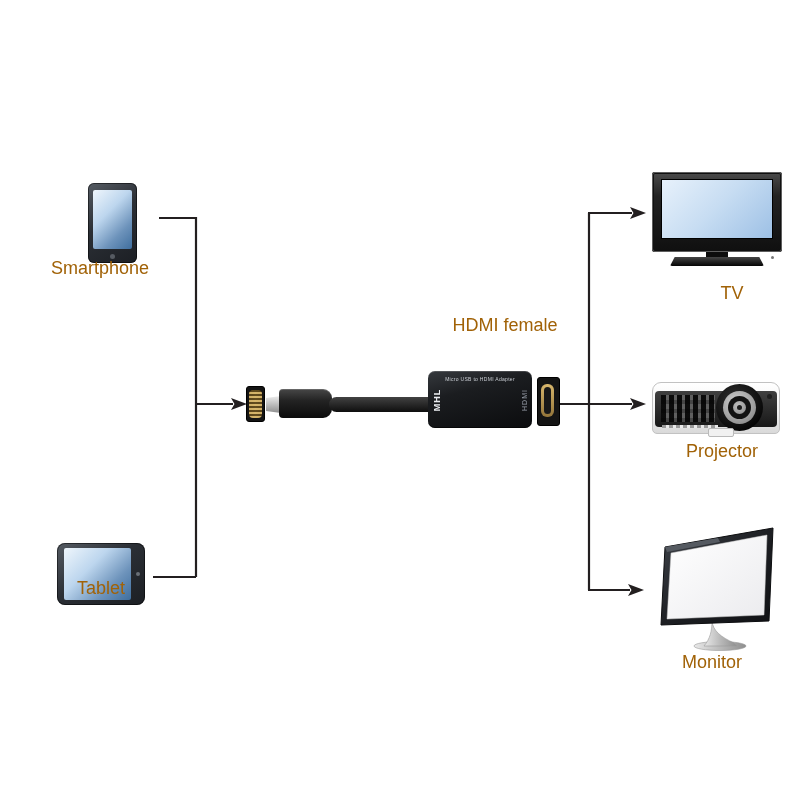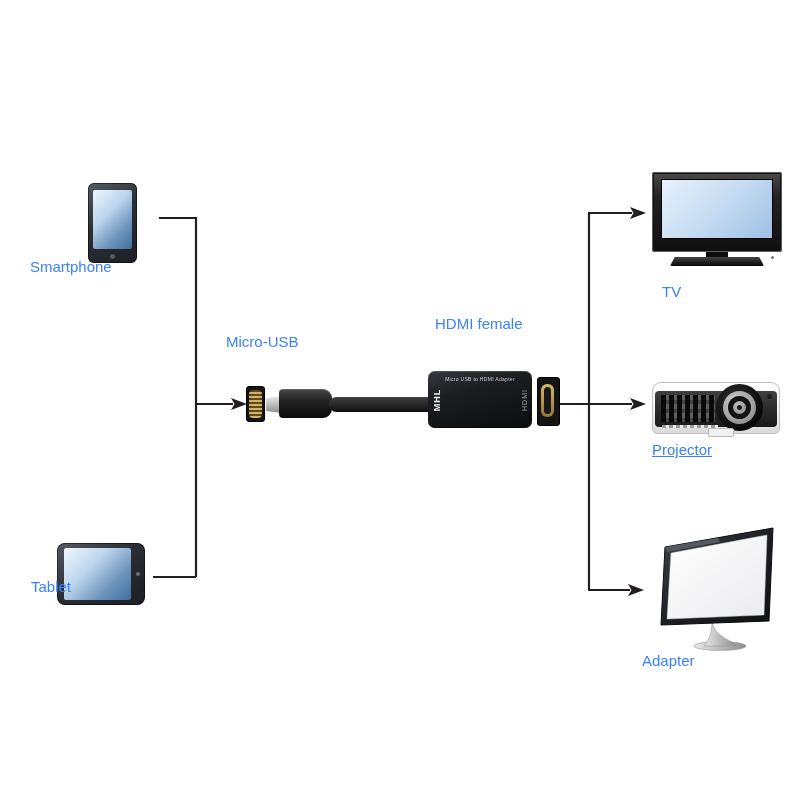--- a/index.html
+++ b/index.html
@@ -1,20 +1,20 @@
 <!DOCTYPE html>
 <html><head>
 <meta charset="utf-8">
 <style>
   html,body{margin:0;padding:0;background:#fff;}
   .canvas{
     position:relative;width:800px;height:800px;background:#ffffff;overflow:hidden;
     font-family:"Liberation Sans",sans-serif;color:#231f20;
   }
-  .lbl{position:absolute;width:140px;font-size:15px;line-height:1.2;color:#3b82f6;}
+  .lbl{position:absolute;width:140px;text-align:center;font-size:18px;line-height:1.2;color:#a16207;}
 
   
   .wires{position:absolute;left:0;top:0;width:800px;height:800px;pointer-events:none;}
 
   
   .phone{position:absolute;left:88px;top:183px;width:49px;height:80px;border-radius:6px;
     background:linear-gradient(145deg,#565c64 0%,#2b2f35 45%,#1c1f24 100%);
     box-shadow:inset 0 0 0 1px rgba(0,0,0,.5);}
   .phone .screen{position:absolute;left:5px;right:5px;top:7px;bottom:14px;border-radius:2px;
     background:linear-gradient(135deg,#eff6fc 0%,#bdd6ee 38%,#6d93bb 72%,#3f6e9e 100%);}
@@ -136,21 +136,20 @@
   <div class="tablet">
     <div class="screen"></div>
     <div class="cam"></div>
   </div>
   <div class="lbl" style="left:31px;top:578px;">Tablet</div>
 
   <div class="musb-f">
     <div class="gold"></div>
     <div class="pins"></div>
   </div>
-  <div class="lbl" style="left:226px;top:333px;">Micro-USB</div>
 
   <div class="plug-tip"></div>
   <div class="plug-body"></div>
   <div class="cable"></div>
 
   <div class="adapter">
     <div class="print-top">Micro USB to HDMI Adapter</div>
     <div class="print-left">MHL</div>
     <div class="print-right">HDMI</div>
   </div>
@@ -177,21 +176,21 @@
     <div class="dashes"></div>
     <div class="lens">
       <div class="l2"></div>
       <div class="l3"></div>
       <div class="l4"></div>
       <div class="l5"></div>
     </div>
     <div class="ir"></div>
     <div class="foot"></div>
   </div>
-  <div class="lbl" style="left:652px;top:441px;text-decoration:underline;">Projector</div>
+  <div class="lbl" style="left:652px;top:441px;">Projector</div>
 
   <svg class="monitor" viewBox="0 0 150 145">
     <defs>
       <linearGradient id="monFrame" x1="0" y1="0" x2="1" y2="1">
         <stop offset="0" stop-color="#40444b"></stop>
           <stop offset="0.5" stop-color="#1d1f23"></stop>
           <stop offset="1" stop-color="#101114"></stop>
       </linearGradient>
       <linearGradient id="monScreen" x1="0" y1="0" x2="1" y2="1">
         <stop offset="0" stop-color="#ffffff"></stop>
@@ -202,15 +201,15 @@
           <stop offset="0.5" stop-color="#b9b9b9"></stop>
           <stop offset="1" stop-color="#8f8f8f"></stop>
       </linearGradient>
     </defs>
     <ellipse cx="80" cy="131" rx="26" ry="4.5" fill="url(#standGrad)" stroke="#9a9a9a" stroke-width="0.6"></ellipse>
     <path d="M72,106 C73,116 81,122 94,128 L97,131 L64,131 C70,124 72,116 72,106 Z" fill="url(#standGrad)" stroke="#9a9a9a" stroke-width="0.6"></path>
     <polygon points="25,32 133,13 129,106 21,110" fill="url(#monFrame)" stroke="#0c0d0f" stroke-width="1"></polygon>
     <polygon points="25,32 78,23 80,27 27,37" fill="#555a61"></polygon>
     <polygon points="31,38 127,20 124,100 27,104" fill="url(#monScreen)" stroke="#c9c9c9" stroke-width="0.5"></polygon>
   </svg>
-  <div class="lbl" style="left:642px;top:652px;">Adapter</div>
+  <div class="lbl" style="left:642px;top:652px;">Monitor</div>
 
 </div>
 
 </body></html>

